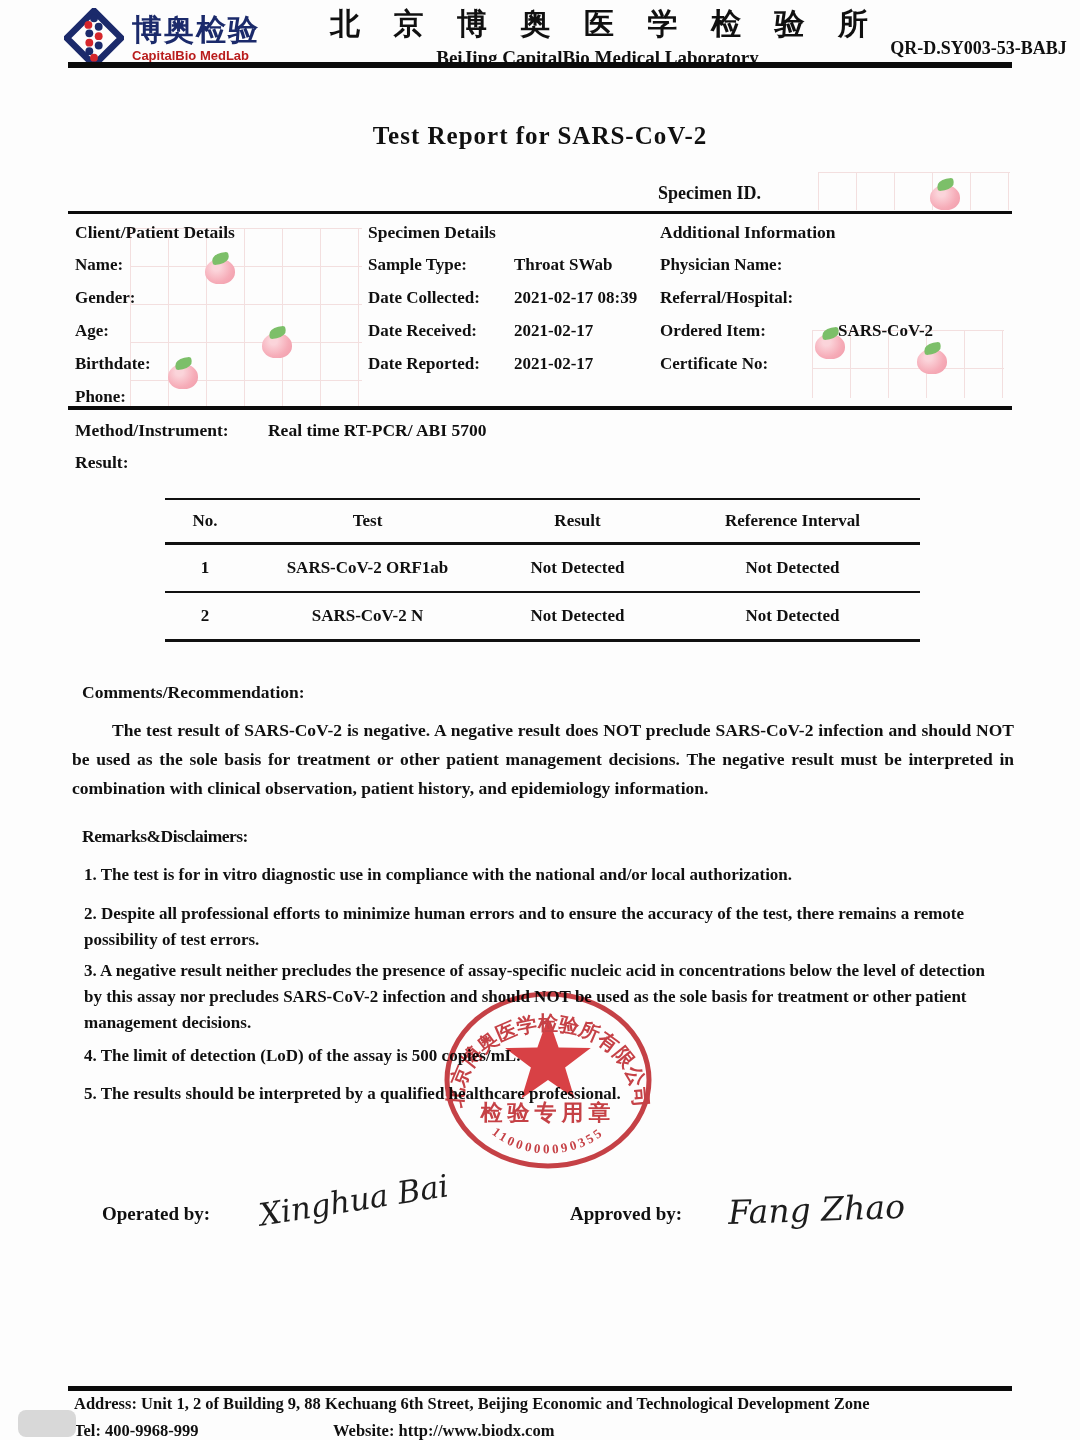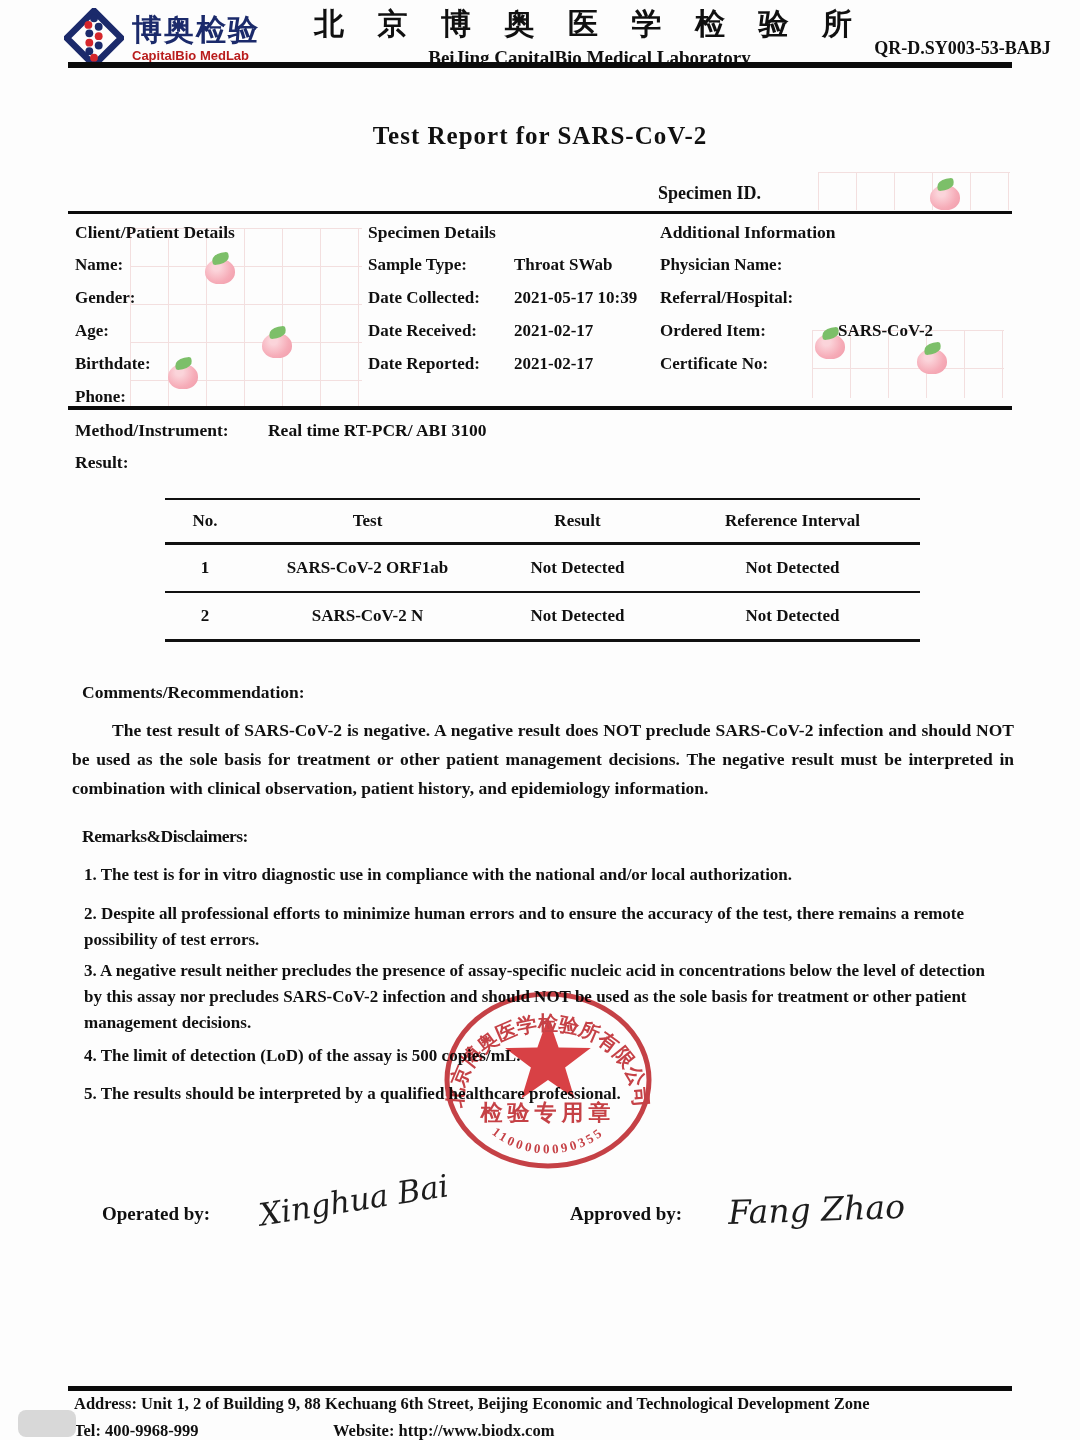--- a/index.html
+++ b/index.html
@@ -8,21 +8,21 @@
     font-family:"Liberation Serif",serif;font-weight:bold;color:#101010;
     overflow:hidden;margin:0 auto;
   }
   
   .header{position:absolute;top:4px;left:64px;right:64px;display:flex;align-items:flex-start;}
   .logo{display:flex;align-items:center;gap:8px;width:250px;flex:0 0 auto;margin-top:4px;}
   .logo-txt{display:flex;flex-direction:column;line-height:1;}
   .logo-cn{font-family:"Liberation Sans",sans-serif;font-weight:bold;font-size:30px;color:#1b2a6b;letter-spacing:2px;}
   .logo-en{font-family:"Liberation Sans",sans-serif;font-weight:bold;font-size:13px;color:#b91c1c;margin-top:4px;}
   .org{flex:1;text-align:center;}
-  .org-cn{font-size:30px;letter-spacing:13px;white-space:nowrap;}
+  .org-cn{font-size:30px;letter-spacing:13px;white-space:nowrap;margin-left:16px;}
   .org-en{font-size:19px;margin-top:2px;}
   .doc-code{flex:0 0 auto;width:195px;font-size:18px;margin-top:34px;text-align:center;}
   .rule{position:absolute;left:68px;right:68px;background:#0b0b0b;}
   .rule1{top:62px;height:6px;}
   .rule2{top:211px;height:3px;}
   .rule3{top:406px;height:4px;}
   .rule4{top:1386px;height:5px;}
   
   .report-title{position:absolute;top:122px;left:0;right:0;text-align:center;font-size:25px;letter-spacing:1px;}
   .specimen-label{position:absolute;left:658px;top:183px;font-size:18px;}
@@ -149,21 +149,21 @@
   </div>
 
   <div class="col c2" style="left:368px;top:222px;">
     <div class="hd">Specimen Details</div>
     <div class="frow">
       <span class="flabel">Sample Type:</span>
       <span class="fvalue">Throat SWab</span>
     </div>
     <div class="frow">
       <span class="flabel">Date Collected:</span>
-      <span class="fvalue">2021-05-17 10:39</span>
+      <span class="fvalue">2021-02-17 08:39</span>
     </div>
     <div class="frow">
       <span class="flabel">Date Received:</span>
       <span class="fvalue">2021-02-17</span>
     </div>
     <div class="frow">
       <span class="flabel">Date Reported:</span>
       <span class="fvalue">2021-02-17</span>
     </div>
   </div>
@@ -185,21 +185,21 @@
     <div class="frow">
       <span class="flabel">Certificate No:</span>
       <span class="fvalue"></span>
     </div>
   </div>
 
   <div class="rule rule3"></div>
 
   <div class="method-line">
     <span>Method/Instrument:</span>
-    <span class="val">Real time RT-PCR/ ABI 3100</span>
+    <span class="val">Real time RT-PCR/ ABI 5700</span>
   </div>
   <div class="result-line">Result:</div>
 
   <table class="results">
     <colgroup>
         <col style="width:80px">
         <col style="width:245px">
         <col style="width:175px">
         <col style="width:255px">
       </colgroup>

